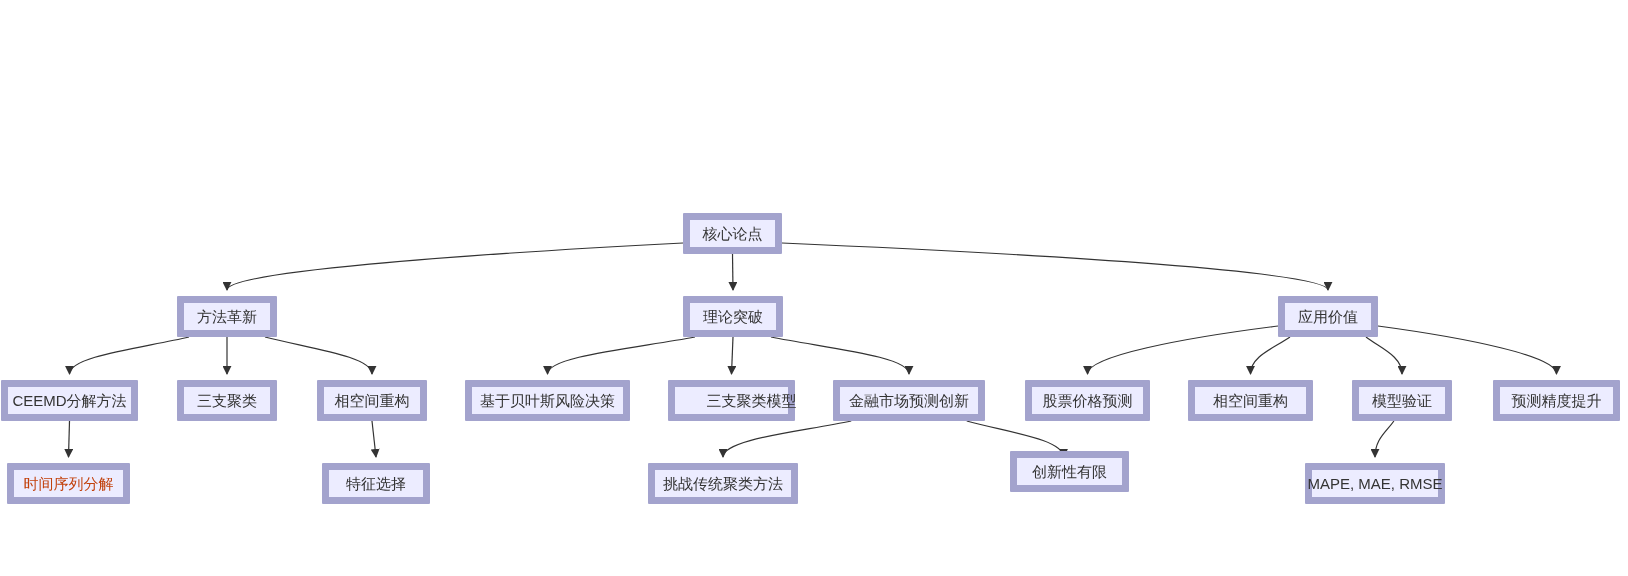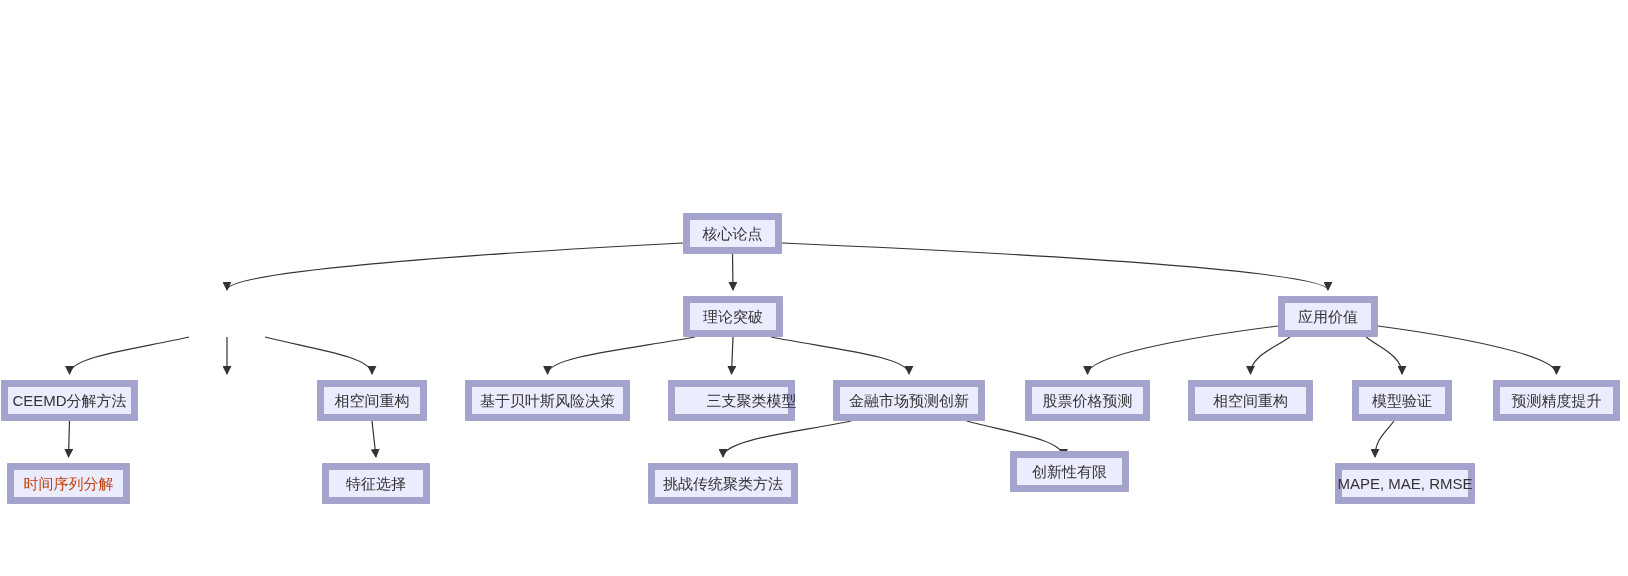--- a/index.html
+++ b/index.html
@@ -50,29 +50,31 @@
         <path d="M1378,326 C1467.25,338 1556.5,356 1556.5,374" class="edge" stroke="#333333" marker-end="url(#arrowhead)"></path>
         <path d="M69.5,421 L68.5,457" class="edge" stroke="#333333" marker-end="url(#arrowhead)"></path>
         <path d="M372,421 L376,457" class="edge" stroke="#333333" marker-end="url(#arrowhead)"></path>
         <path d="M851.24,421 C799.944,431.8 723,439 723,457" class="edge" stroke="#333333" marker-end="url(#arrowhead)"></path>
         <path d="M966.76,421 C1005.456,431.8 1063.5,439 1063.5,457" class="edge" stroke="#333333" marker-end="url(#arrowhead)"></path>
         <path d="M1393.9,421 C1386.3400000000001,431.8 1375,439 1375,457" class="edge" stroke="#333333" marker-end="url(#arrowhead)"></path>
       </g>
   </svg>
 
 <div class="node" style="left: 683px; top: 213px; width: 99px; height: 41px; background: rgb(236, 236, 255); border-color: rgb(163, 163, 205); color: rgb(51, 51, 51);">核心论点</div>
+    <div class="node" style="left: 177px; top: 296px; width: 100px; height: 41px; background: rgb(236, 236, 255); border-color: rgb(163, 163, 205); color: rgb(51, 51, 51);">方法革新</div>
     <div class="node" style="left: 683px; top: 296px; width: 100px; height: 41px; background: rgb(236, 236, 255); border-color: rgb(163, 163, 205); color: rgb(51, 51, 51);">理论突破</div>
     <div class="node" style="left: 1278px; top: 296px; width: 100px; height: 41px; background: rgb(236, 236, 255); border-color: rgb(163, 163, 205); color: rgb(51, 51, 51);">应用价值</div>
     <div class="node" style="left: 1px; top: 380px; width: 137px; height: 41px; background: rgb(236, 236, 255); border-color: rgb(163, 163, 205); color: rgb(51, 51, 51);">CEEMD分解方法</div>
+    <div class="node" style="left: 177px; top: 380px; width: 100px; height: 41px; background: rgb(236, 236, 255); border-color: rgb(163, 163, 205); color: rgb(51, 51, 51);">三支聚类</div>
     <div class="node" style="left: 317px; top: 380px; width: 110px; height: 41px; background: rgb(236, 236, 255); border-color: rgb(163, 163, 205); color: rgb(51, 51, 51);">相空间重构</div>
     <div class="node" style="left: 465px; top: 380px; width: 165px; height: 41px; background: rgb(236, 236, 255); border-color: rgb(163, 163, 205); color: rgb(51, 51, 51);">基于贝叶斯风险决策</div>
     <div class="node" style="left: 668px; top: 380px; width: 127px; height: 41px; background: rgb(236, 236, 255); border-color: rgb(163, 163, 205); color: rgb(51, 51, 51); padding-left: 40px;">三支聚类模型</div>
     <div class="node" style="left: 833px; top: 380px; width: 152px; height: 41px; background: rgb(236, 236, 255); border-color: rgb(163, 163, 205); color: rgb(51, 51, 51);">金融市场预测创新</div>
     <div class="node" style="left: 1025px; top: 380px; width: 125px; height: 41px; background: rgb(236, 236, 255); border-color: rgb(163, 163, 205); color: rgb(51, 51, 51);">股票价格预测</div>
     <div class="node" style="left: 1188px; top: 380px; width: 125px; height: 41px; background: rgb(236, 236, 255); border-color: rgb(163, 163, 205); color: rgb(51, 51, 51);">相空间重构</div>
     <div class="node" style="left: 1352px; top: 380px; width: 100px; height: 41px; background: rgb(236, 236, 255); border-color: rgb(163, 163, 205); color: rgb(51, 51, 51);">模型验证</div>
     <div class="node" style="left: 1493px; top: 380px; width: 127px; height: 41px; background: rgb(236, 236, 255); border-color: rgb(163, 163, 205); color: rgb(51, 51, 51);">预测精度提升</div>
     <div class="node" style="left: 7px; top: 463px; width: 123px; height: 41px; background: rgb(236, 236, 255); border-color: rgb(163, 163, 205); color: #c2410c;">时间序列分解</div>
     <div class="node" style="left: 322px; top: 463px; width: 108px; height: 41px; background: rgb(236, 236, 255); border-color: rgb(163, 163, 205); color: rgb(51, 51, 51);">特征选择</div>
     <div class="node" style="left: 648px; top: 463px; width: 150px; height: 41px; background: rgb(236, 236, 255); border-color: rgb(163, 163, 205); color: rgb(51, 51, 51);">挑战传统聚类方法</div>
     <div class="node" style="left: 1010px; top: 451px; width: 119px; height: 41px; background: rgb(236, 236, 255); border-color: rgb(163, 163, 205); color: rgb(51, 51, 51);">创新性有限</div>
-    <div class="node" style="left: 1305px; top: 463px; width: 140px; height: 41px; background: rgb(236, 236, 255); border-color: rgb(163, 163, 205); color: rgb(51, 51, 51); margin-left: 30px;">MAPE, MAE, RMSE</div>
+    <div class="node" style="left: 1305px; top: 463px; width: 140px; height: 41px; background: rgb(236, 236, 255); border-color: rgb(163, 163, 205); color: rgb(51, 51, 51);">MAPE, MAE, RMSE</div>
   </div>
 
 </body></html>

